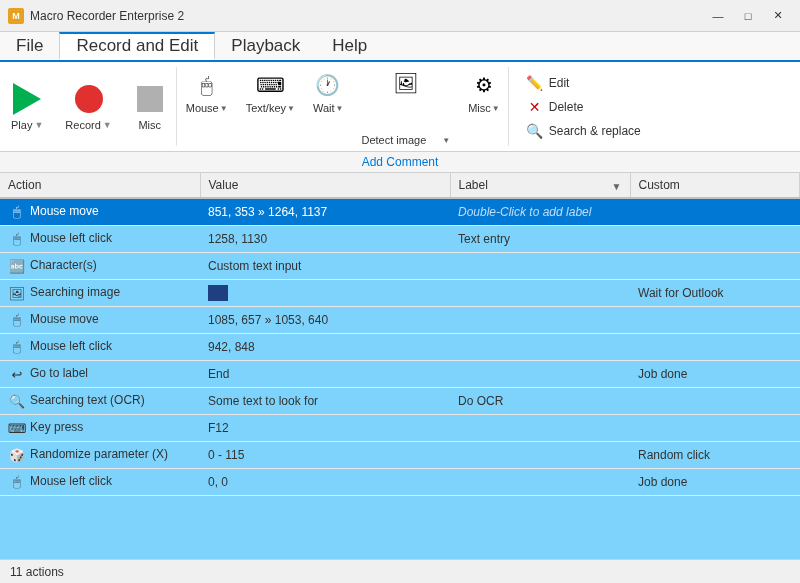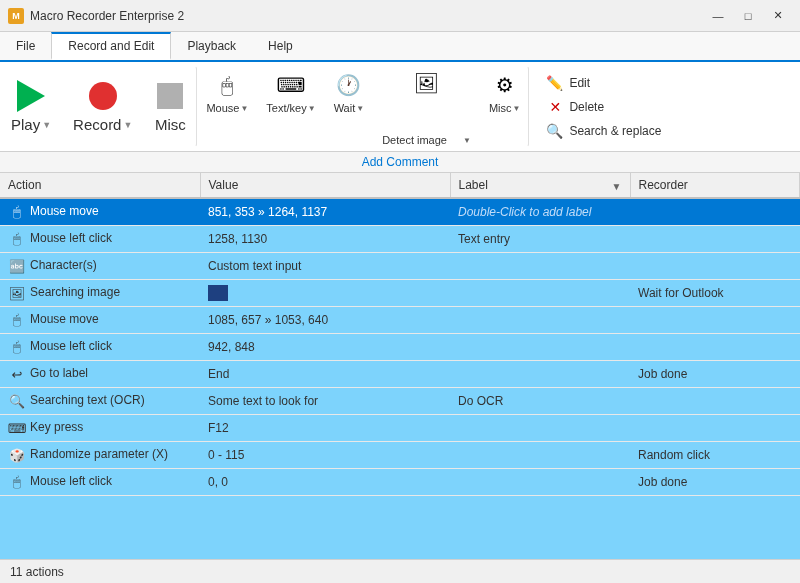--- a/index.html
+++ b/index.html
@@ -62,21 +62,21 @@
     
     #menubar {
       background: #f8f8f8;
       display: flex;
       border-bottom: 2px solid #0078d4;
       height: 30px;
     }
     .menu-item {
       padding: 6px 16px;
       cursor: pointer;
-      font-size: 12px;
+      font-size: 17px;
       color: #333;
       border: none;
       background: transparent;
       height: 100%;
       display: flex;
       align-items: center;
     }
     .menu-item.active {
       background: white;
       border-bottom: 2px solid white;
@@ -121,21 +121,21 @@
     .record-circle {
       width: 28px; height: 28px;
       border-radius: 50%;
       background: #e03030;
     }
     .stop-square {
       width: 26px; height: 26px;
       background: #b0b0b0;
     }
     .ribbon-label {
-      font-size: 15px;
+      font-size: 11px;
       color: #333;
       text-align: center;
     }
     .ribbon-label-sub {
       font-size: 9px;
       color: #888;
     }
     .ribbon-btn-med {
       display: flex;
       flex-direction: column;
@@ -419,21 +419,21 @@
         <th class="col-value">
           <span>Value</span>
         </th>
         <th class="col-label">
           <div class="label-col-header">
             <span>Label</span>
             <span class="label-dropdown-icon">▼</span>
           </div>
         </th>
         <th class="col-comment">
-          <span>Recorder</span>
+          <span>Custom</span>
         </th>
       </tr>
     </thead>
     <tbody id="table-body">
     <tr class="selected">
           <td><span class="action-icon">🖱</span>Mouse move</td>
           <td>851, 353 » 1264, 1137</td>
           <td><span class="label-hint">Double-Click to add label</span></td>
           <td></td>
         </tr>

